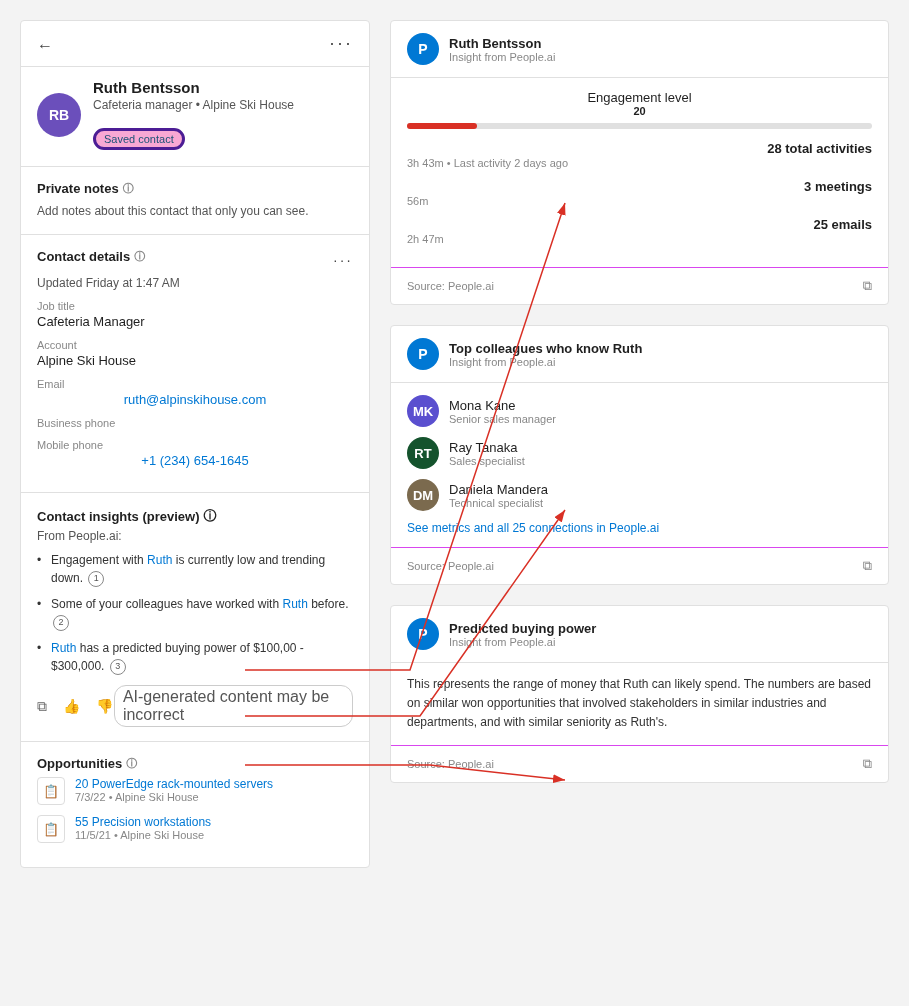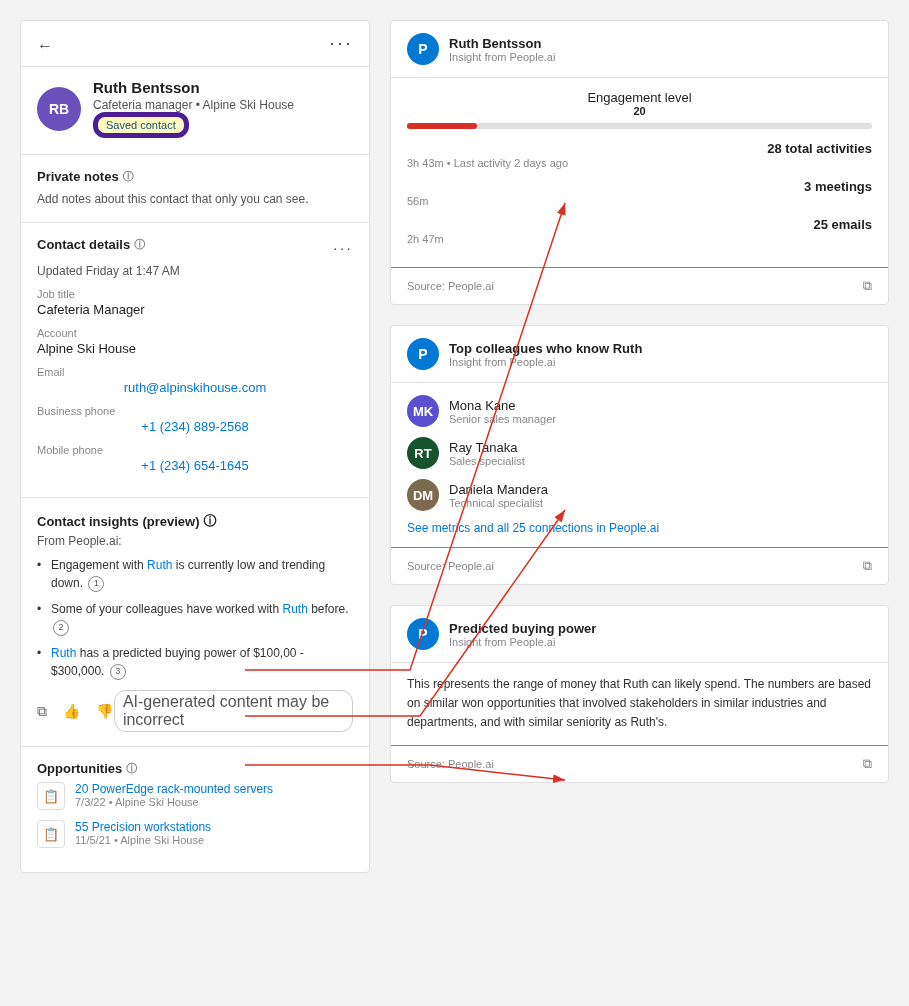--- a/index.html
+++ b/index.html
@@ -77,27 +77,27 @@
       font-weight: 600;
       color: #1f1f1f;
     }
     .contact-subtitle {
       font-size: 12px;
       color: #555;
       margin-top: 2px;
     }
     .saved-badge {
       display: inline-block;
-      background: #fef9c3;
+      background: #f9a8d4;
       color: #1a5276;
-      border: 5px solid #4c1d95;
+      border: 3px solid #4c1d95;
       border-radius: 12px;
       font-size: 11px;
       padding: 2px 8px;
-      margin-top: 0;
+      margin-top: 16px;
     }
     .section {
       padding: 14px 16px;
       border-bottom: 1px solid #e0e0e0;
     }
     .section-title {
       font-size: 13px;
       font-weight: 600;
       color: #1f1f1f;
       margin-bottom: 6px;
@@ -454,21 +454,20 @@
       <div class="detail-row">
         <div class="detail-label">Account</div>
         <div class="detail-value">Alpine Ski House</div>
       </div>
       <div class="detail-row">
         <div class="detail-label">Email</div>
         <div class="detail-value link">ruth@alpinskihouse.com</div>
       </div>
       <div class="detail-row">
         <div class="detail-label">Business phone</div>
-        <div class="detail-value link">+1 (234) 889-2568</div>
       </div>
       <div class="detail-row">
         <div class="detail-label">Mobile phone</div>
         <div class="detail-value link">+1 (234) 654-1645</div>
       </div>
     </div>
 
     <div class="insights-section">
       <div class="insights-title">
         <span>Contact insights (preview)</span>

